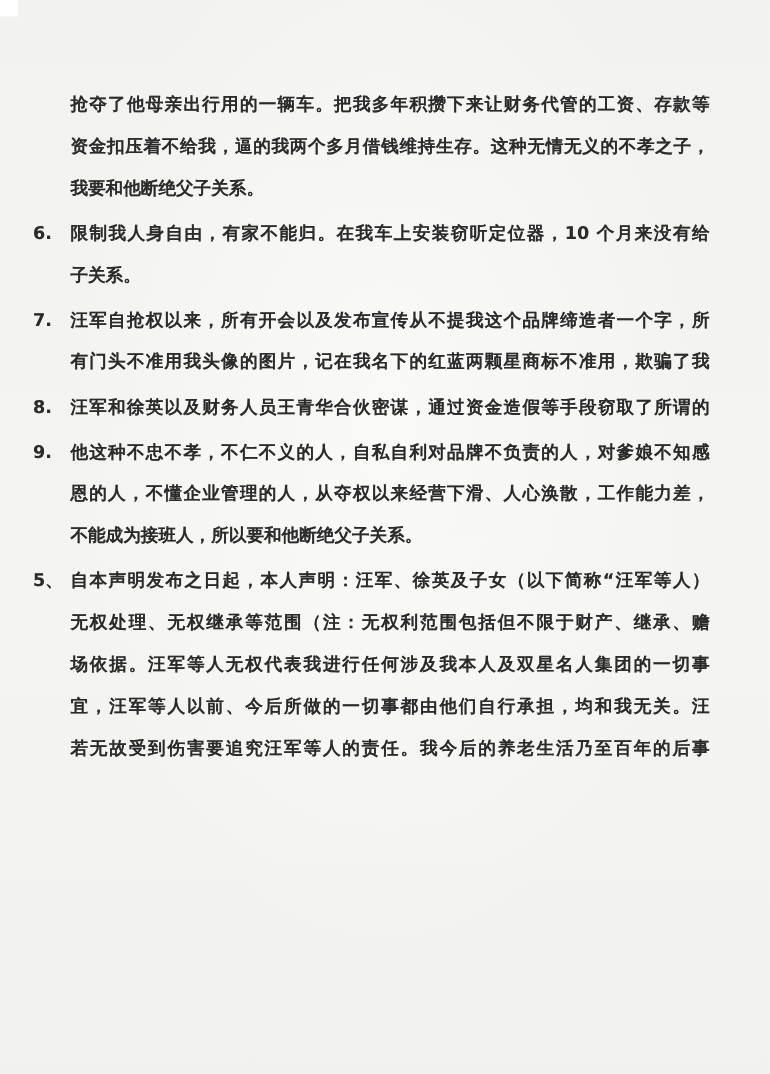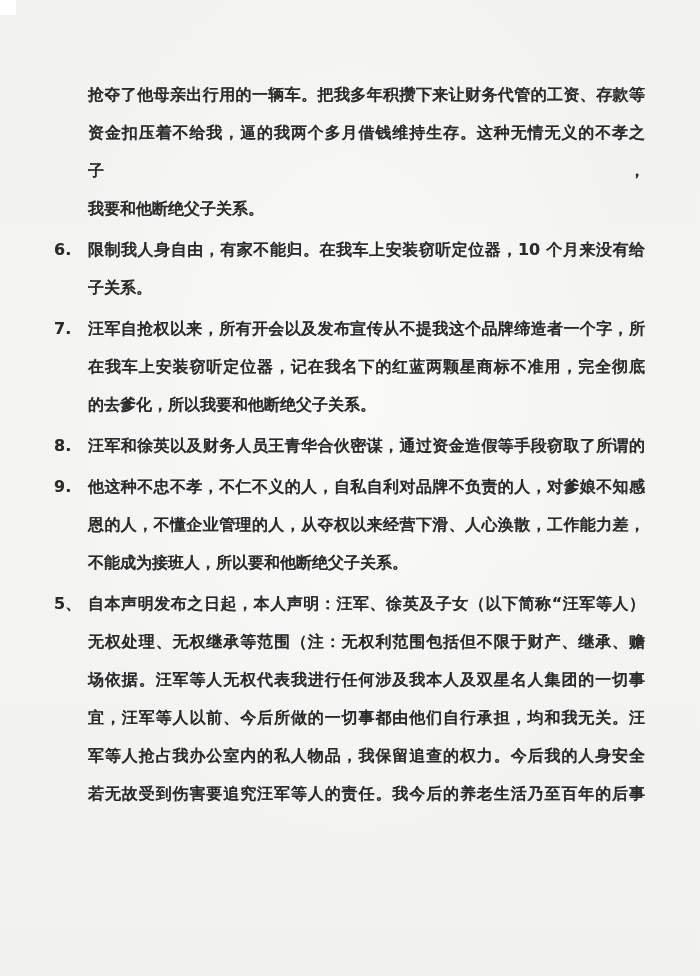--- a/index.html
+++ b/index.html
@@ -10,21 +10,21 @@
     width: 700px;
     height: 976px;
     overflow: hidden;
     background: #e9e9e7;
   }
   .page {
     position: relative;
     width: 700px;
     height: 976px;
     box-sizing: border-box;
-    padding: 76px 55px 0 54px;
+    padding: 76px 55px 0 30px;
     background: #f3f3f1;
     background-image: radial-gradient(ellipse at 50% 40%, rgba(255,255,255,0.55) 0%, rgba(255,255,255,0) 60%),
                       linear-gradient(180deg, #f2f2f0 0%, #f4f4f2 55%, #f1f1ef 100%);
     font-family: "DejaVu Sans", "Liberation Sans", sans-serif;
     font-weight: 600;
     font-size: 16px;
     color: #2b2b2b;
     text-shadow: 0 0 0.5px rgba(43,43,43,0.45);
   }
   .scan-corner {
@@ -79,22 +79,21 @@
     <div class="lines">
       <div class="line">限制我人身自由，有家不能归。在我车上安装窃听定位器，10 个月来没有给</div>
       <div class="line end">子关系。</div>
     </div>
   </div>
 
   <div class="para">
     <div class="marker">7.</div>
     <div class="lines">
       <div class="line">汪军自抢权以来，所有开会以及发布宣传从不提我这个品牌缔造者一个字，所</div>
-      <div class="line">在我车上安装窃听定位器，记在我名下的红蓝两颗星商标不准用，完全彻底</div>
-      <div class="line end">的去爹化，所以我要和他断绝父子关系。</div>
+      <div class="line">有门头不准用我头像的图片，记在我名下的红蓝两颗星商标不准用，欺骗了我</div>
     </div>
   </div>
 
   <div class="para">
     <div class="marker">8.</div>
     <div class="lines">
       <div class="line">汪军和徐英以及财务人员王青华合伙密谋，通过资金造假等手段窃取了所谓的</div>
     </div>
   </div>
 
@@ -107,17 +106,16 @@
     </div>
   </div>
 
   <div class="para">
     <div class="marker">5、</div>
     <div class="lines">
       <div class="line">自本声明发布之日起，本人声明：汪军、徐英及子女（以下简称“汪军等人）</div>
       <div class="line">无权处理、无权继承等范围（注：无权利范围包括但不限于财产、继承、赡</div>
       <div class="line">场依据。汪军等人无权代表我进行任何涉及我本人及双星名人集团的一切事</div>
       <div class="line">宜，汪军等人以前、今后所做的一切事都由他们自行承担，均和我无关。汪</div>
-      <div class="line">军等人抢占我办公室内的私人物品，我保留追查的权力。今后我的人身安全</div>
       <div class="line">若无故受到伤害要追究汪军等人的责任。我今后的养老生活乃至百年的后事</div>
     </div>
   </div>
 </div>
 
 </body></html>

